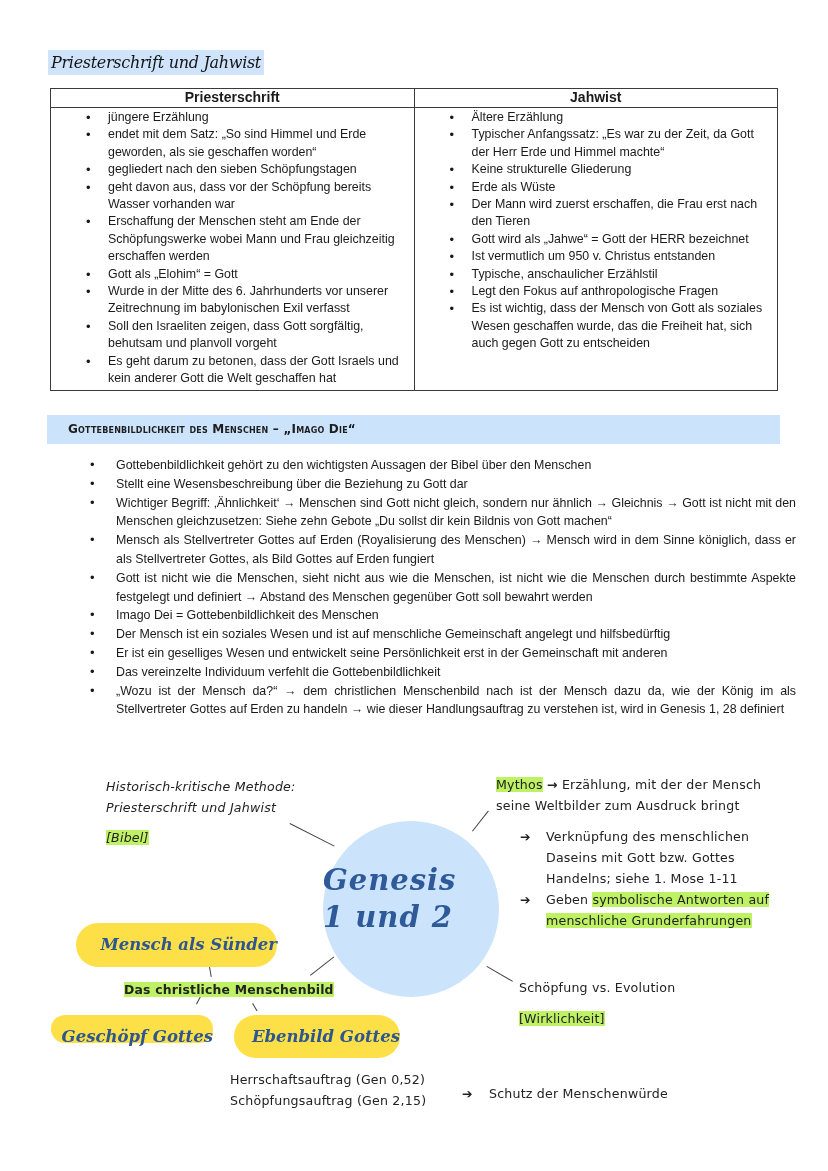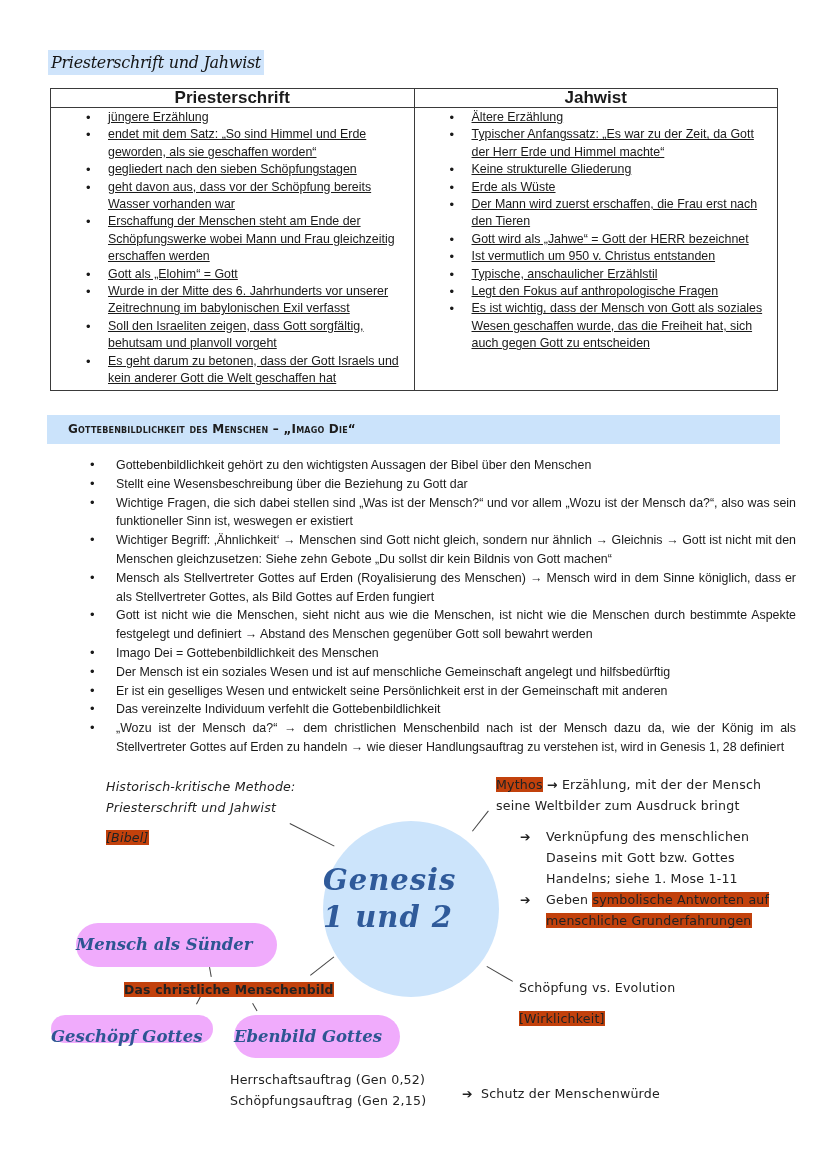--- a/index.html
+++ b/index.html
@@ -4,43 +4,43 @@
 <style>
   html, body { margin: 0; padding: 0; background: #ffffff; }
   body { width: 828px; height: 1171px; position: relative; overflow: hidden; font-family: "Liberation Sans", sans-serif; color: #1a1a1a; }
   .abs { position: absolute; }
 
   
   .title1 { left: 48px; top: 50px; height: 25px; padding: 0 3px; background: #cfe4fb; font-family: "DejaVu Serif", serif; font-style: italic; font-size: 16px; line-height: 25px; color: #151515; letter-spacing: -0.3px; }
 
   
   .cmp-table { left: 50px; top: 88px; width: 728px; border-collapse: collapse; font-size: 12.4px; line-height: 17.4px; }
-  .cmp-table th { border: 1.3px solid #3a3a3a; font-weight: bold; font-size: 17px; height: 18px; padding: 0; text-align: center; }
+  .cmp-table th { border: 1.3px solid #3a3a3a; font-weight: bold; font-size: 14px; height: 18px; padding: 0; text-align: center; }
   .cmp-table td { border: 1.3px solid #3a3a3a; vertical-align: top; padding: 1px 0 2px 0; }
   .cmp-table col.c1 { width: 364px; }
   .cmp-table col.c2 { width: 364px; }
   ul.blist { margin: 0; padding: 0; list-style: none; }
-  ul.blist li { position: relative; padding-left: 57px; padding-right: 8px; text-decoration: underline; }
+  ul.blist li { position: relative; padding-left: 57px; padding-right: 8px; }
   ul.blist li::before { content: "•"; position: absolute; left: 35px; top: 0; font-size: 13px; }
 
   
   .band { left: 47px; top: 415px; width: 733px; height: 29px; background: #cbe3fb; }
   .band-title { left: 51px; top: 415px; height: 29px; line-height: 29px; font-family: "DejaVu Sans", sans-serif; font-variant: small-caps; font-weight: bold; font-size: 12px; color: #1e1e1e; letter-spacing: 0.2px; margin-left: 17px; }
 
   
   ul.main-list { left: 76px; top: 456px; width: 720px; margin: 0; padding: 0; list-style: none; font-size: 12.4px; line-height: 18.8px; }
   ul.main-list li { position: relative; padding-left: 40px; text-align: justify; }
   ul.main-list li::before { content: "•"; position: absolute; left: 14px; top: 0; font-size: 13px; }
 
   
   .hand { font-family: "DejaVu Sans", sans-serif; font-size: 12.6px; line-height: 21px; color: #222; letter-spacing: 0.2px; }
-  .hl { background: #c2410c; }
+  .hl { background: #bef264; }
   .circle { left: 323px; top: 821px; width: 176px; height: 176px; border-radius: 50%; background: #cce4fb; }
   .circle-text { left: 323px; top: 862px; width: 176px; text-align: left; font-family: "DejaVu Serif", serif; font-weight: bold; font-style: italic; font-size: 29px; line-height: 37px; color: #2f5a9a; letter-spacing: 1px; }
-  .pill { background: #f0abfc; border-radius: 24px; text-align: left; font-family: "DejaVu Serif", serif; font-style: italic; font-weight: bold; color: #2d5592; font-size: 16.5px; }
+  .pill { background: #fde047; border-radius: 24px; text-align: right; font-family: "DejaVu Serif", serif; font-style: italic; font-weight: bold; color: #2d5592; font-size: 16.5px; }
   .line { position: absolute; height: 1.2px; background: #444; transform-origin: 0 0; }
   .arrow { font-family: "DejaVu Sans", sans-serif; font-weight: bold; }
 </style>
 </head>
 <body>
 
 <div class="abs title1">Priesterschrift und Jahwist</div>
 
 <table class="abs cmp-table">
   <colgroup>
@@ -85,21 +85,20 @@
     </tr>
   </tbody>
 </table>
 
 <div class="abs band"></div>
 <div class="abs band-title">Gottebenbildlichkeit des Menschen – „Imago Die“</div>
 
 <ul class="abs main-list">
   <li>Gottebenbildlichkeit gehört zu den wichtigsten Aussagen der Bibel über den Menschen</li>
   <li>Stellt eine Wesensbeschreibung über die Beziehung zu Gott dar</li>
-  <li>Wichtige Fragen, die sich dabei stellen sind „Was ist der Mensch?“ und vor allem „Wozu ist der Mensch da?“, also was sein funktioneller Sinn ist, weswegen er existiert</li>
   <li>Wichtiger Begriff: ‚Ähnlichkeit‘ → Menschen sind Gott nicht gleich, sondern nur ähnlich → Gleichnis → Gott ist nicht mit den Menschen gleichzusetzen: Siehe zehn Gebote „Du sollst dir kein Bildnis von Gott machen“</li>
   <li>Mensch als Stellvertreter Gottes auf Erden (Royalisierung des Menschen) → Mensch wird in dem Sinne königlich, dass er als Stellvertreter Gottes, als Bild Gottes auf Erden fungiert</li>
   <li>Gott ist nicht wie die Menschen, sieht nicht aus wie die Menschen, ist nicht wie die Menschen durch bestimmte Aspekte festgelegt und definiert → Abstand des Menschen gegenüber Gott soll bewahrt werden</li>
   <li>Imago Dei = Gottebenbildlichkeit des Menschen</li>
   <li>Der Mensch ist ein soziales Wesen und ist auf menschliche Gemeinschaft angelegt und hilfsbedürftig</li>
   <li>Er ist ein geselliges Wesen und entwickelt seine Persönlichkeit erst in der Gemeinschaft mit anderen</li>
   <li>Das vereinzelte Individuum verfehlt die Gottebenbildlichkeit</li>
   <li>„Wozu ist der Mensch da?“ → dem christlichen Menschenbild nach ist der Mensch dazu da, wie der König im als Stellvertreter Gottes auf Erden zu handeln → wie dieser Handlungsauftrag zu verstehen ist, wird in Genesis 1, 28 definiert</li>
 </ul>
 
@@ -152,14 +151,14 @@
   <div>Schöpfung vs. Evolution</div>
   <div style="margin-top:10px;"><span class="hl">[Wirklichkeit]</span></div>
 </div>
 
 <div class="abs hand" style="left:230px; top:1069px;">
   <div>Herrschaftsauftrag (Gen 0,52)</div>
   <div>Schöpfungsauftrag (Gen 2,15)</div>
 </div>
 <div class="abs hand" style="left:462px; top:1083px;">
   <span class="arrow">➔</span>
-  <span style="margin-left:4px;">Schutz der Menschenwürde</span>
+  <span style="margin-left:12px;">Schutz der Menschenwürde</span>
 </div>
 
 </body></html>

